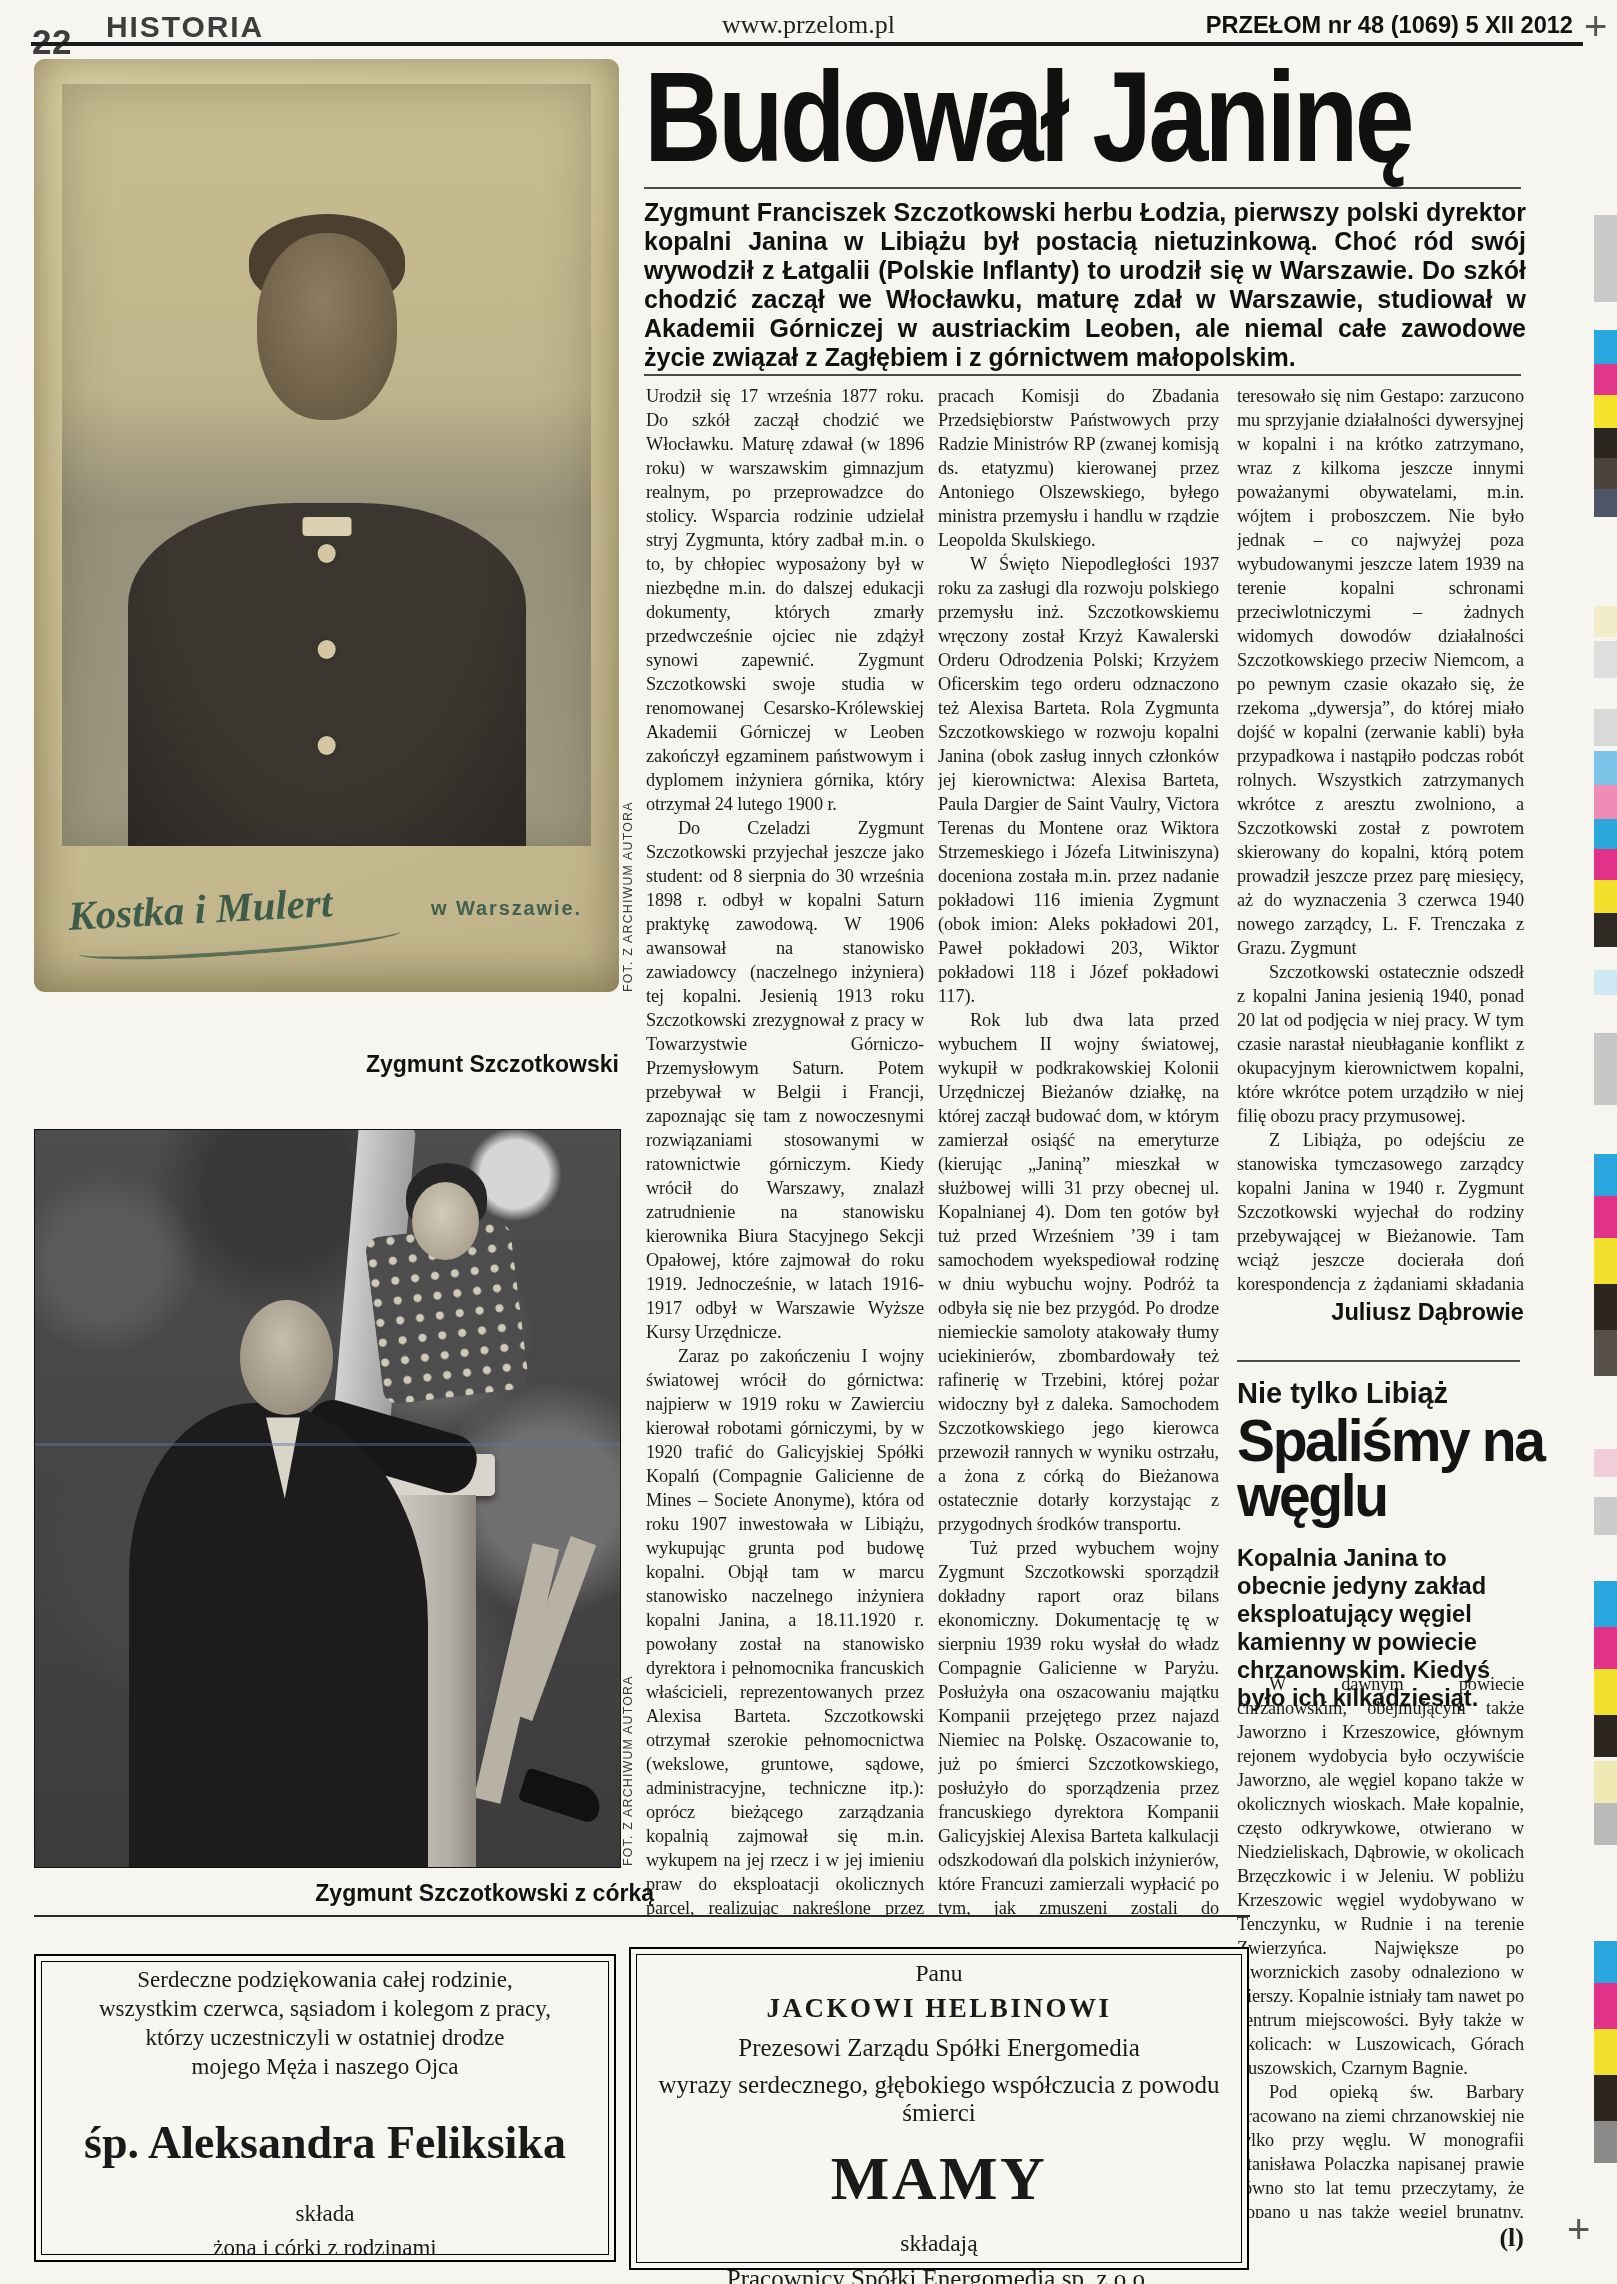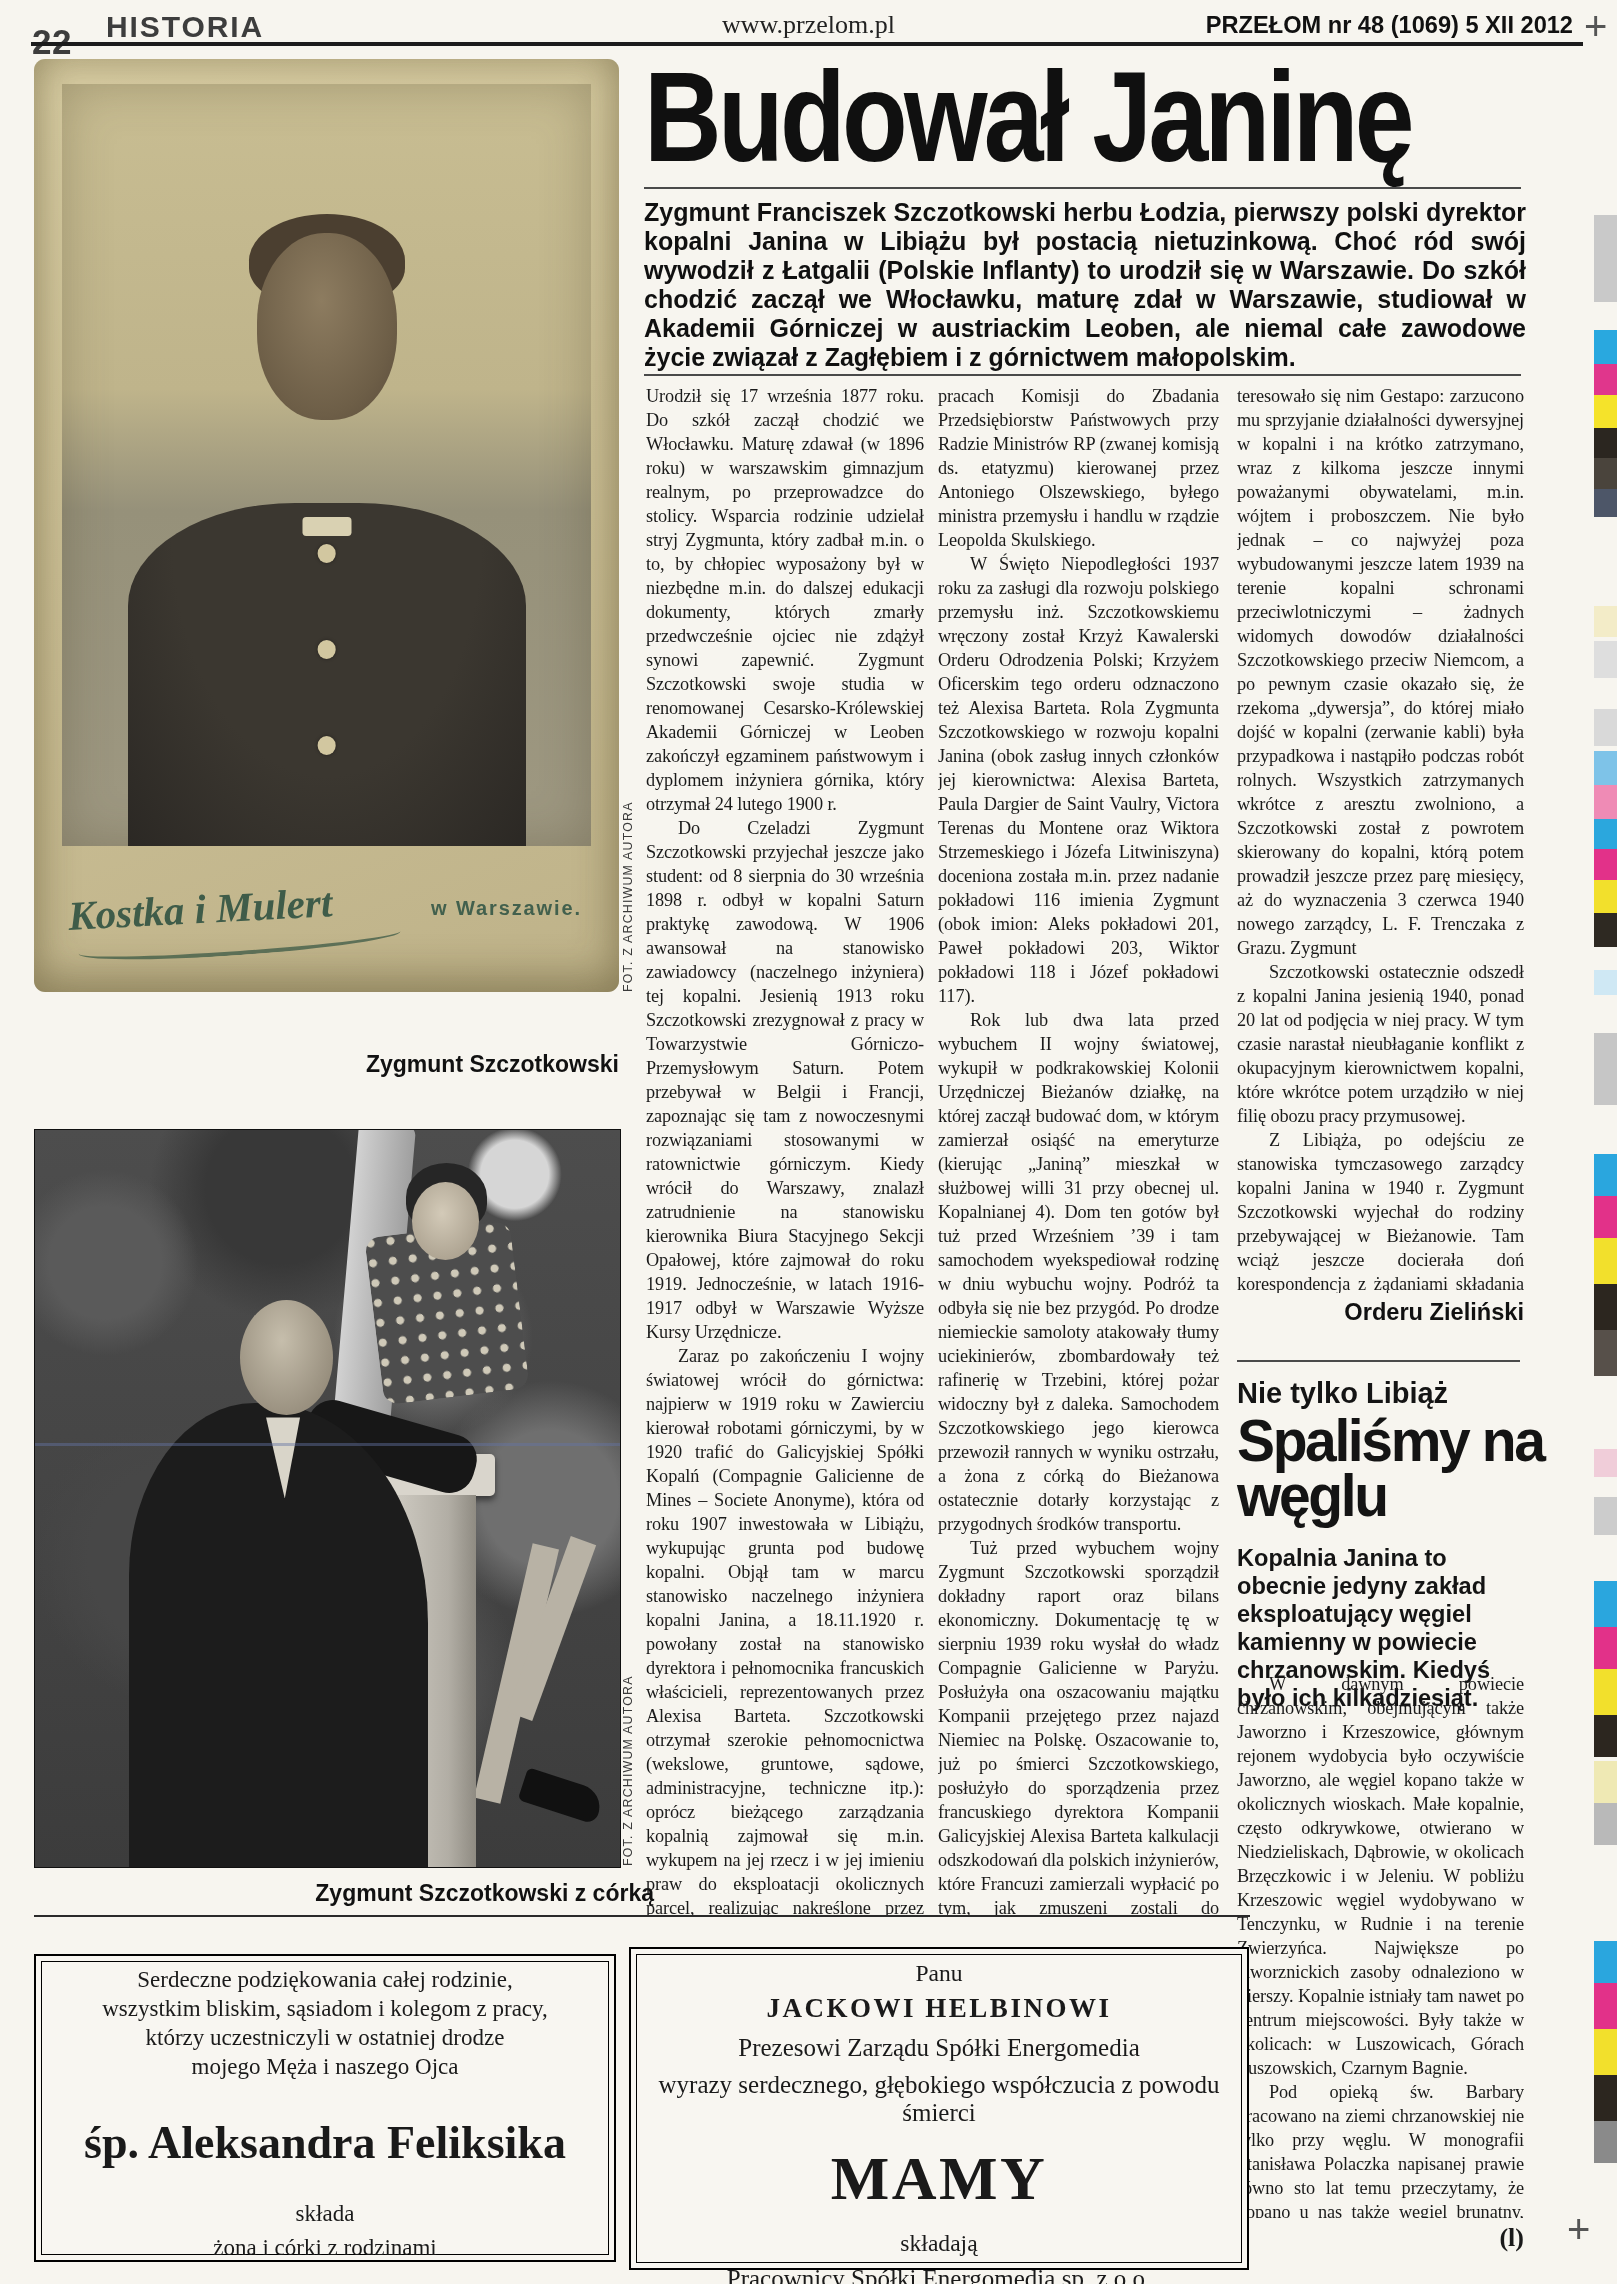--- a/index.html
+++ b/index.html
@@ -207,40 +207,40 @@
       <p class="ni">pracach Komisji do Zbadania Przedsiębiorstw Państwowych przy Radzie Ministrów RP (zwanej komisją ds. etatyzmu) kierowanej przez Antoniego Olszewskiego, byłego ministra przemysłu i handlu w rządzie Leopolda Skulskiego.</p>
       <p>W Święto Niepodległości 1937 roku za zasługi dla rozwoju polskiego przemysłu inż. Szczotkowskiemu wręczony został Krzyż Kawalerski Orderu Odrodzenia Polski; Krzyżem Oficerskim tego orderu odznaczono też Alexisa Barteta. Rola Zygmunta Szczotkowskiego w rozwoju kopalni Janina (obok zasług innych członków jej kierownictwa: Alexisa Barteta, Paula Dargier de Saint Vaulry, Victora Terenas du Montene oraz Wiktora Strzemeskiego i Józefa Litwiniszyna) doceniona została m.in. przez nadanie pokładowi 116 imienia Zygmunt (obok imion: Aleks pokładowi 201, Paweł pokładowi 203, Wiktor pokładowi 118 i Józef pokładowi 117).</p>
       <p>Rok lub dwa lata przed wybuchem II wojny światowej, wykupił w podkrakowskiej Kolonii Urzędniczej Bieżanów działkę, na której zaczął budować dom, w którym zamierzał osiąść na emeryturze (kierując „Janiną” mieszkał w służbowej willi 31 przy obecnej ul. Kopalnianej 4). Dom ten gotów był tuż przed Wrześniem ’39 i tam samochodem wyekspediował rodzinę w dniu wybuchu wojny. Podróż ta odbyła się nie bez przygód. Po drodze niemieckie samoloty atakowały tłumy uciekinierów, zbombardowały też rafinerię w Trzebini, której pożar widoczny był z daleka. Samochodem Szczotkowskiego jego kierowca przewoził rannych w wyniku ostrzału, a żona z córką do Bieżanowa ostatecznie dotarły korzystając z przygodnych środków transportu.</p>
       <p>Tuż przed wybuchem wojny Zygmunt Szczotkowski sporządził dokładny raport oraz bilans ekonomiczny. Dokumentację tę w sierpniu 1939 roku wysłał do władz Compagnie Galicienne w Paryżu. Posłużyła ona oszacowaniu majątku Kompanii przejętego przez najazd Niemiec na Polskę. Oszacowanie to, już po śmierci Szczotkowskiego, posłużyło do sporządzenia przez francuskiego dyrektora Kompanii Galicyjskiej Alexisa Barteta kalkulacji odszkodowań dla polskich inżynierów, które Francuzi zamierzali wypłacić po tym, jak zmuszeni zostali do sprzedaży firmy Niemcom w roku 1943 (plany te jednak nie zostały zrealizowane, Niemcy nie zgodzili się na żadne odszkodowania).</p>
     </div>
   <div class="abs col" id="col3">
       <p class="ni">teresowało się nim Gestapo: zarzucono mu sprzyjanie działalności dywersyjnej w kopalni i na krótko zatrzymano, wraz z kilkoma jeszcze innymi poważanymi obywatelami, m.in. wójtem i proboszczem. Nie było jednak – co najwyżej poza wybudowanymi jeszcze latem 1939 na terenie kopalni schronami przeciwlotniczymi – żadnych widomych dowodów działalności Szczotkowskiego przeciw Niemcom, a po pewnym czasie okazało się, że rzekoma „dywersja”, do której miało dojść w kopalni (zerwanie kabli) była przypadkowa i nastąpiło podczas robót rolnych. Wszystkich zatrzymanych wkrótce z aresztu zwolniono, a Szczotkowski został z powrotem skierowany do kopalni, którą potem prowadził jeszcze przez parę miesięcy, aż do wyznaczenia 3 czerwca 1940 nowego zarządcy, L. F. Trenczaka z Grazu. Zygmunt</p>
       <p>Szczotkowski ostatecznie odszedł z kopalni Janina jesienią 1940, ponad 20 lat od podjęcia w niej pracy. W tym czasie narastał nieubłaganie konflikt z okupacyjnym kierownictwem kopalni, które wkrótce potem urządziło w niej filię obozu pracy przymusowej.</p>
       <p>Z Libiąża, po odejściu ze stanowiska tymczasowego zarządcy kopalni Janina w 1940 r. Zygmunt Szczotkowski wyjechał do rodziny przebywającej w Bieżanowie. Tam wciąż jeszcze docierała doń korespondencja z żądaniami składania różnych wyjaśnień dotyczących funkcjonowania kopalni. Korespondencja z Trenczakiem i innymi przedstawicielami władz okupacyjnych nadszarpnęła mu zdrowie do tego stopnia, że cierpiąc na postępującą niewydolność krążenia zmarł w Bieżanowie 9 lutego 1943 r. Pochowany został na miejscowym cmentarzu parafialnym.</p>
     </div>
-  <div class="abs byline">Orderu Zieliński</div>
+  <div class="abs byline">Juliusz Dąbrowie</div>
   <div class="abs rule3"></div>
 
   <div class="abs kicker">Nie tylko Libiąż</div>
   <div class="abs title2">Spaliśmy na węglu</div>
   <div class="abs lead2">Kopalnia Janina to obecnie jedyny zakład eksploatujący węgiel kamienny w powiecie chrzanowskim. Kiedyś było ich kilkadziesiąt.</div>
   <div class="abs" id="body2">
       <p>W dawnym powiecie chrzanowskim, obejmującym także Jaworzno i Krzeszowice, głównym rejonem wydobycia było oczywiście Jaworzno, ale węgiel kopano także w okolicznych wioskach. Małe kopalnie, często odkrywkowe, otwierano w Niedzieliskach, Dąbrowie, w okolicach Brzęczkowic i w Jeleniu. W pobliżu Krzeszowic węgiel wydobywano w Tenczynku, w Rudnie i na terenie Zwierzyńca. Największe po jaworznickich zasoby odnaleziono w Sierszy. Kopalnie istniały tam nawet po centrum miejscowości. Były także w okolicach: w Luszowicach, Górach Luszowskich, Czarnym Bagnie.</p>
       <p>Pod opieką św. Barbary pracowano na ziemi chrzanowskiej nie tylko przy węglu. W monografii Stanisława Polaczka napisanej prawie równo sto lat temu przeczytamy, że kopano u nas także węgiel brunatny, rudy żelaza, galman, wapień, glinkę ogniotrwałą, glinkę garncarską, porfir, granit, piaskowiec, marmur, a nawet torf.</p>
     </div>
   <div class="abs signoff">(l)</div>
 
   <div class="abs preblock-rule"></div>
 
   <div class="abs notice nleft">
     <div class="inner"></div>
     <div class="ncontent">
       <div id="thxlines">
           <div class="thx-line">Serdeczne podziękowania całej rodzinie,</div>
-          <div class="thx-line">wszystkim bliskim, sąsiadom i kolegom z pracy,</div>
+          <div class="thx-line">wszystkim czerwca, sąsiadom i kolegom z pracy,</div>
           <div class="thx-line">którzy uczestniczyli w ostatniej drodze</div>
           <div class="thx-line">mojego Męża i naszego Ojca</div>
         </div>
       <div class="nname">śp. Aleksandra Feliksika</div>
       <div class="nclose1">składa</div>
       <div class="nclose2">żona i córki z rodzinami</div>
     </div>
   </div>
 
   <div class="abs notice nmid">

